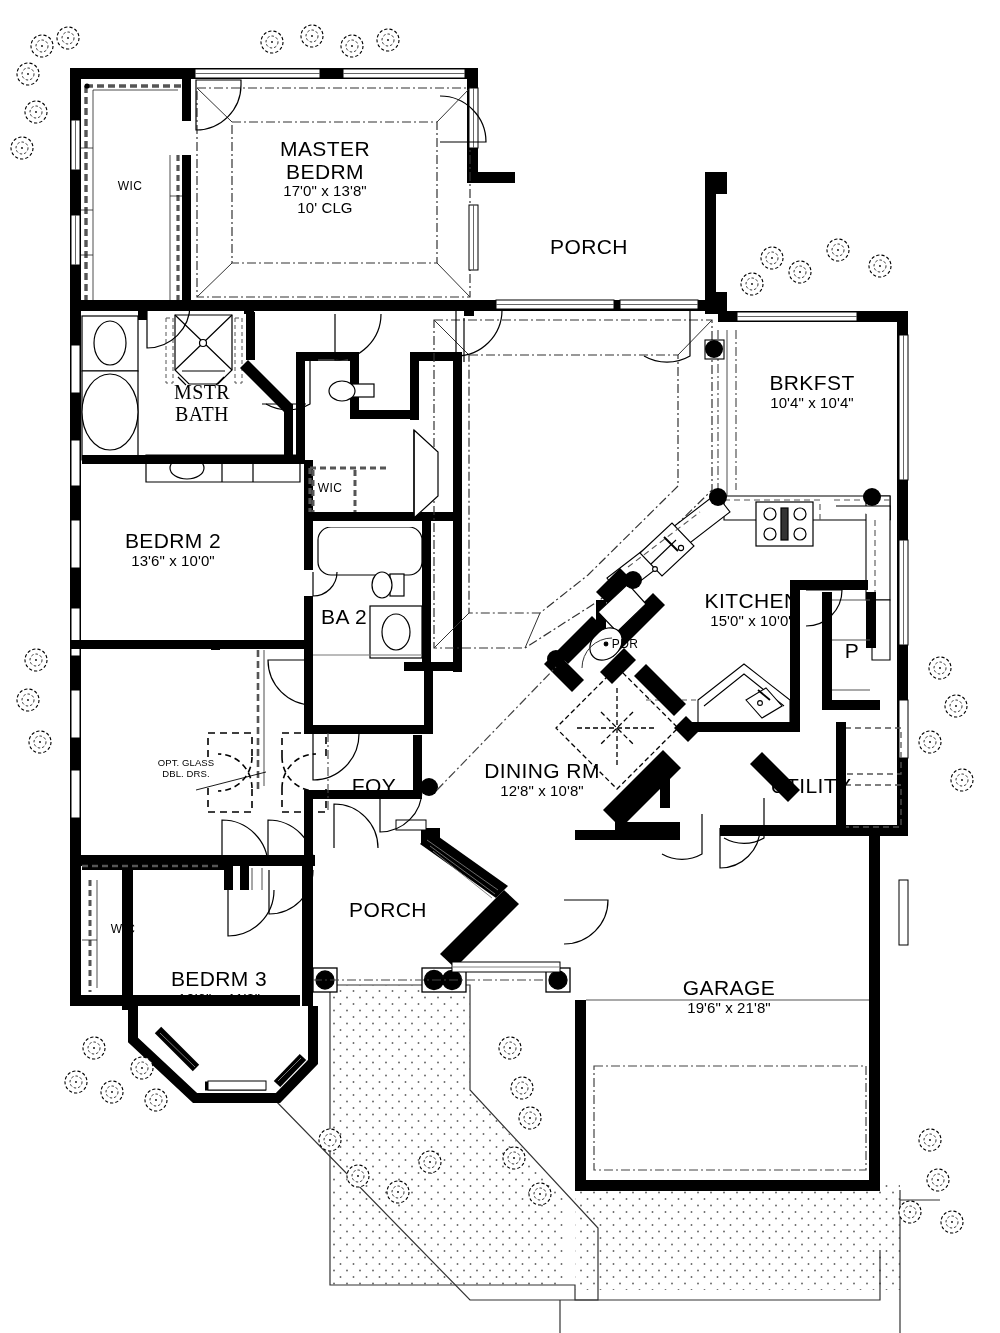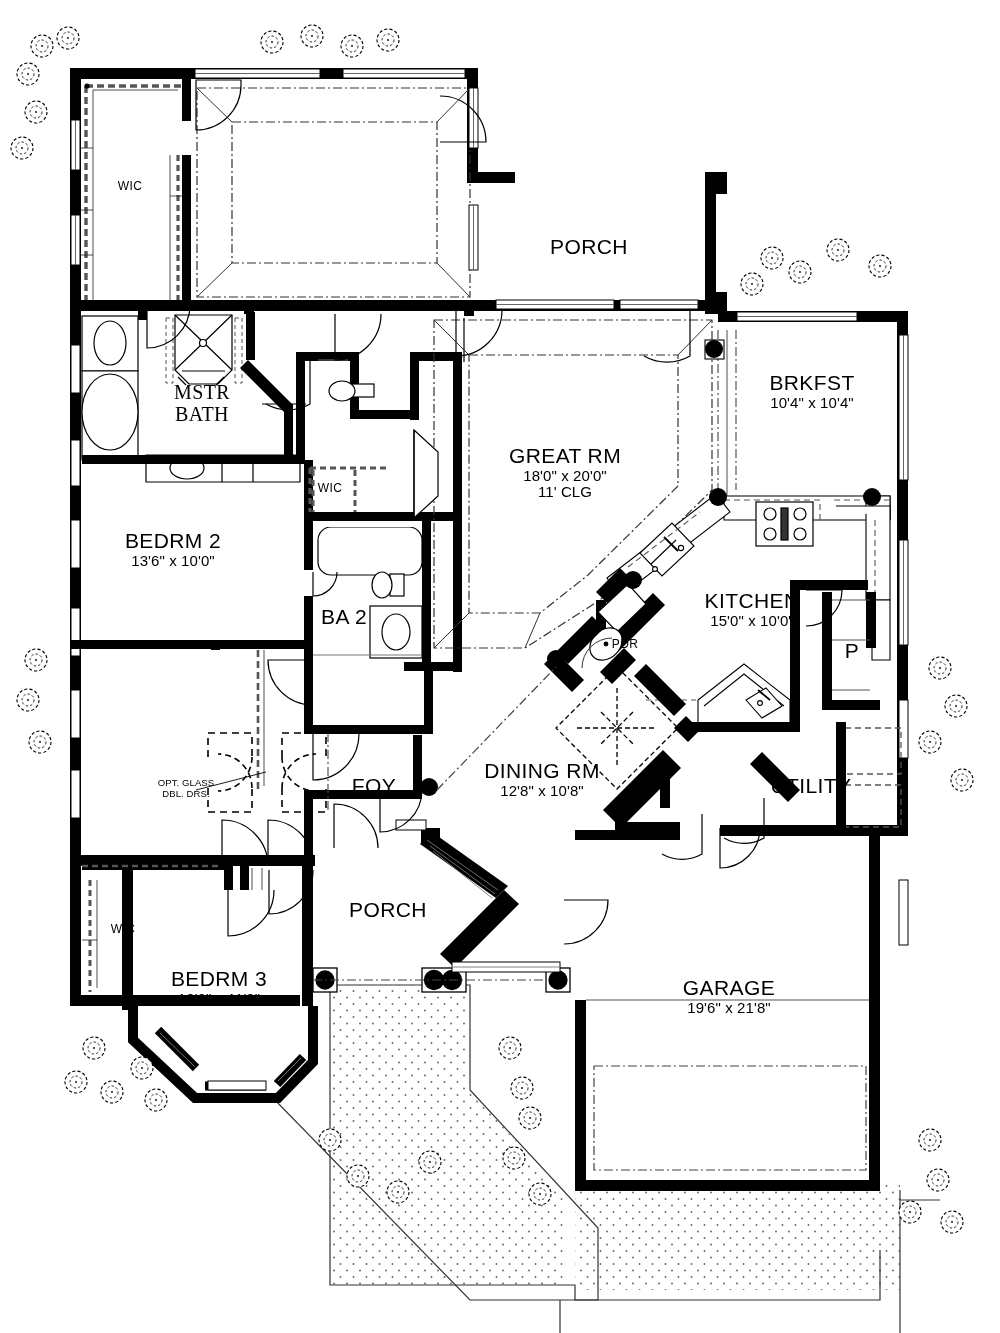--- a/index.html
+++ b/index.html
@@ -482,44 +482,45 @@
       <use href="#tree-g" x="530" y="1118"></use>
         <use href="#tree-g" x="514" y="1158"></use>
       <use href="#tree-g" x="540" y="1194"></use>
       <use href="#tree-g" x="930" y="1140"></use>
         <use href="#tree-g" x="938" y="1180"></use>
       <use href="#tree-g" x="910" y="1212"></use>
         <use href="#tree-g" x="952" y="1222"></use>
     </g>
   </svg>
 
+  <div class="lbl" style="left:325px;top:138px;transform:translate(-50%,0);">
+    <span class="rname">MASTER</span>
+    <span class="rname">BEDRM</span>
+    <span class="rdim">17'0" x 13'8"</span>
+    <span class="rclg">10' CLG</span>
+  </div>
 
   <div class="lbl small" style="left:130px;top:180px;transform:translate(-50%,0);">
     <span class="rname">WIC</span>
   </div>
 
   <div class="lbl" style="left:589px;top:236px;transform:translate(-50%,0);">
     <span class="rname">PORCH</span>
   </div>
 
   <div class="lbl multi" style="left:202px;top:382px;transform:translate(-50%,0);font-family:Liberation Serif, serif;">
     <span class="rname">MSTR</span>
     <span class="rname">BATH</span>
   </div>
 
   <div class="lbl" style="left:812px;top:372px;transform:translate(-50%,0);">
     <span class="rname">BRKFST</span>
     <span class="rdim">10'4" x 10'4"</span>
   </div>
 
-  <div class="lbl" style="left:565px;top:445px;transform:translate(-50%,0);">
-    <span class="rname">GREAT RM</span>
-    <span class="rdim">18'0" x 20'0"</span>
-    <span class="rclg">11' CLG</span>
-  </div>
 
   <div class="lbl small" style="left:330px;top:482px;transform:translate(-50%,0);">
     <span class="rname">WIC</span>
   </div>
 
   <div class="lbl" style="left:173px;top:530px;transform:translate(-50%,0);">
     <span class="rname">BEDRM 2</span>
     <span class="rdim">13'6" x 10'0"</span>
   </div>
 
@@ -565,18 +566,18 @@
   <div class="lbl" style="left:729px;top:977px;transform:translate(-50%,0);">
     <span class="rname">GARAGE</span>
     <span class="rdim">19'6" x 21'8"</span>
   </div>
 
   <div class="lbl" style="left:219px;top:968px;transform:translate(-50%,0);">
     <span class="rname">BEDRM 3</span>
     <span class="rdim">10'6" x 11'8"</span>
   </div>
 
-  <div class="lbl note" style="left:186px;top:778px;transform:translate(-50%,0);">
+  <div class="lbl note" style="left:186px;top:758px;transform:translate(-50%,0);">
     <span>OPT. GLASS</span><br>
     <span>DBL. DRS.</span>
   </div>
 
 </div>
 
 </body></html>

